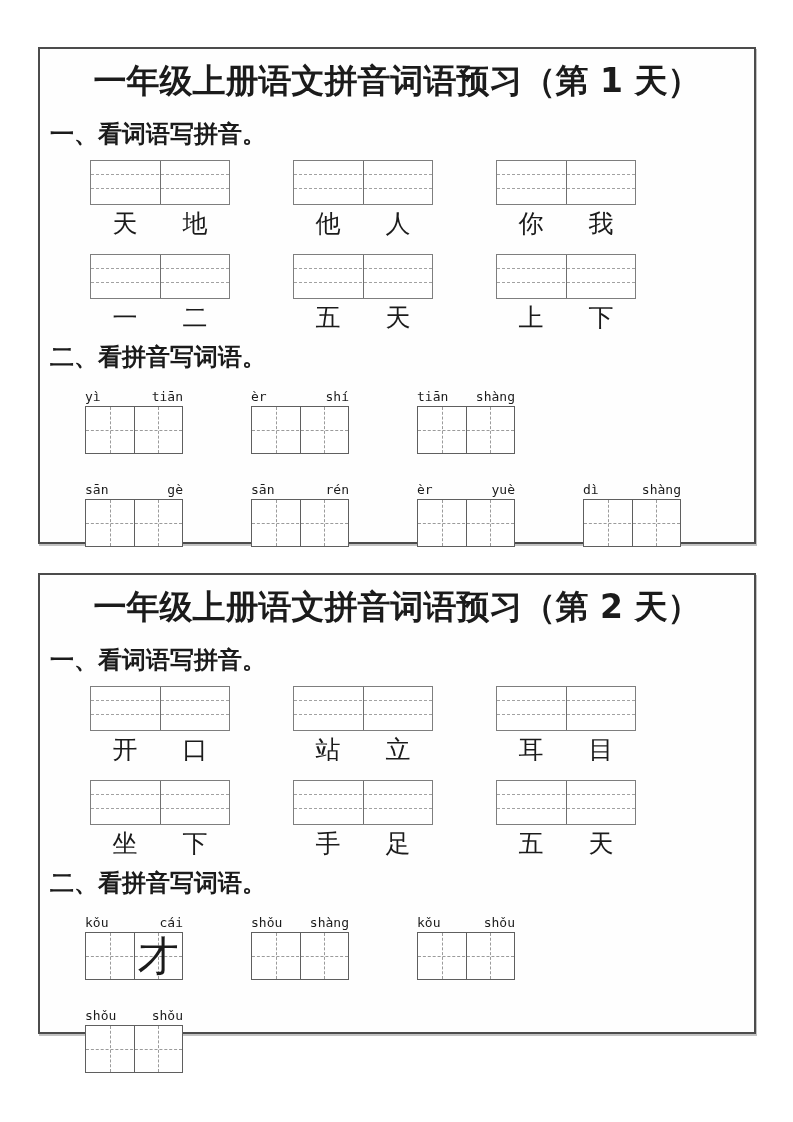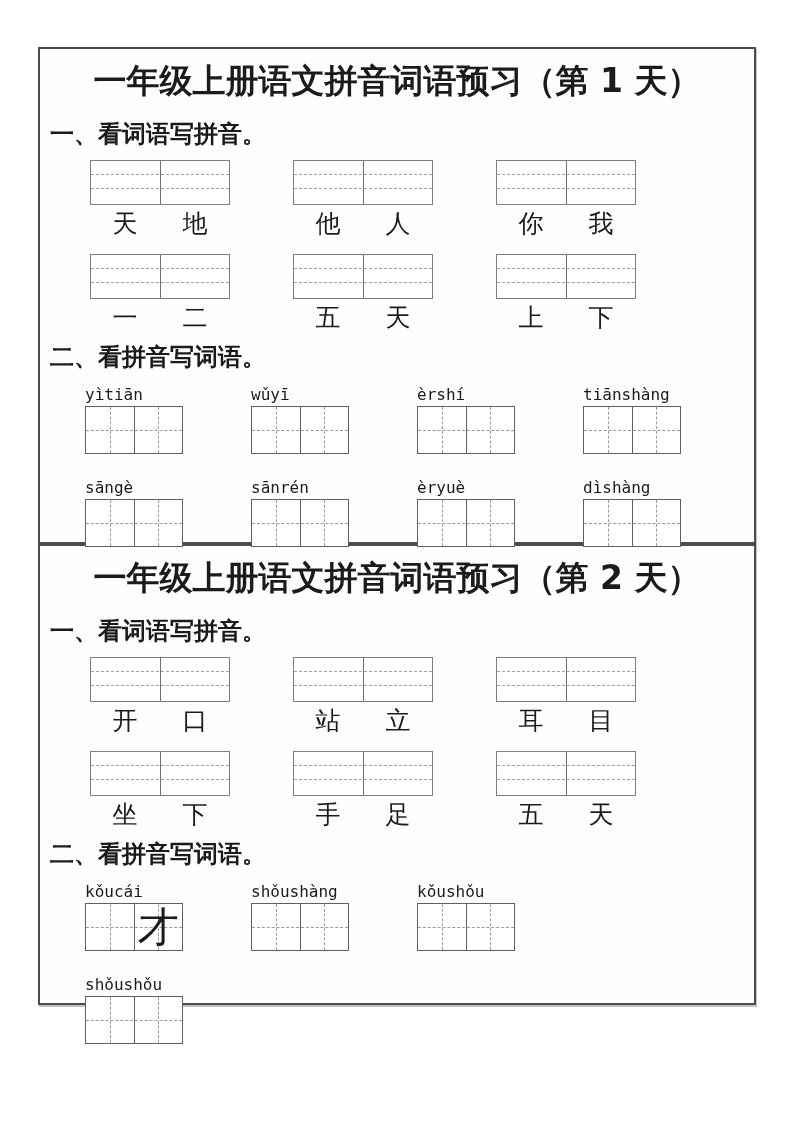--- a/index.html
+++ b/index.html
@@ -12,21 +12,21 @@
   }
   .page { box-sizing: border-box; padding: 47px 37px 0 38px; border-radius: 25px; }
 
   .panel {
     box-sizing: border-box;
     width: 718px; height: 497px;
     border: 2px solid #4c4c4c;
     background: #fefefe;
     box-shadow: 1px 2px 0 rgba(120,120,120,0.45);
   }
-  .panel + .panel { height: 461px; }
+  .panel + .panel { margin-top: 29px; height: 461px; }
 
   .title {
     margin: 10px 6px 0 6px;
     text-align: center;
     font-size: 33px;
     font-weight: bold;
     font-family: "DejaVu Sans", sans-serif;
     white-space: nowrap;
     line-height: 1.35;
   }
@@ -69,26 +69,26 @@
     line-height: 1.15;
   }
   .word-label span { flex: 1; text-align: center; }
 
   
   .pinyin-row { display: flex; margin: 6px 0 0 45px; gap: 68px; align-items: flex-end; }
   .pinyin-row + .pinyin-row { margin-top: 18px; }
   .pinyin-group { width: 98px; }
   .pinyin-label {
     display: flex;
-    justify-content: flex-start;
+    justify-content: space-between;
     align-items: flex-end;
     height: 25px;
     margin-bottom: 2px;
     font-family: "DejaVu Sans Mono", monospace;
-    font-size: 16px;
+    font-size: 13px;
     white-space: nowrap;
   }
   .tian-grid {
     position: relative;
     box-sizing: border-box;
     height: 48px;
     border: 1px solid #5f5f5f;
     background: #ffffff;
     display: flex;
   }
@@ -206,34 +206,20 @@
               <div class="tian-cell">
                 <span class="fill-char"></span>
               </div>
               <div class="tian-cell">
                 <span class="fill-char"></span>
               </div>
             </div>
           </div>
           <div class="pinyin-group">
             <div class="pinyin-label">
-              <span>wǔ</span>
-              <span>yī</span>
-            </div>
-            <div class="tian-grid">
-              <div class="tian-cell">
-                <span class="fill-char"></span>
-              </div>
-              <div class="tian-cell">
-                <span class="fill-char"></span>
-              </div>
-            </div>
-          </div>
-          <div class="pinyin-group">
-            <div class="pinyin-label">
               <span>èr</span>
               <span>shí</span>
             </div>
             <div class="tian-grid">
               <div class="tian-cell">
                 <span class="fill-char"></span>
               </div>
               <div class="tian-cell">
                 <span class="fill-char"></span>
               </div>

